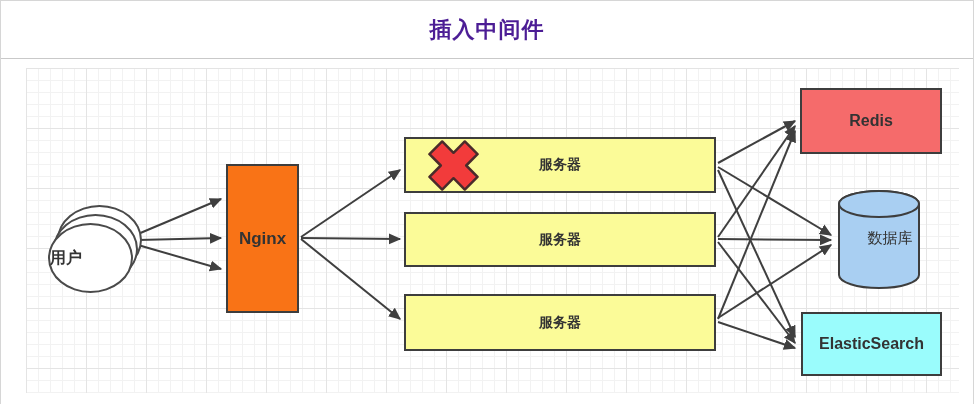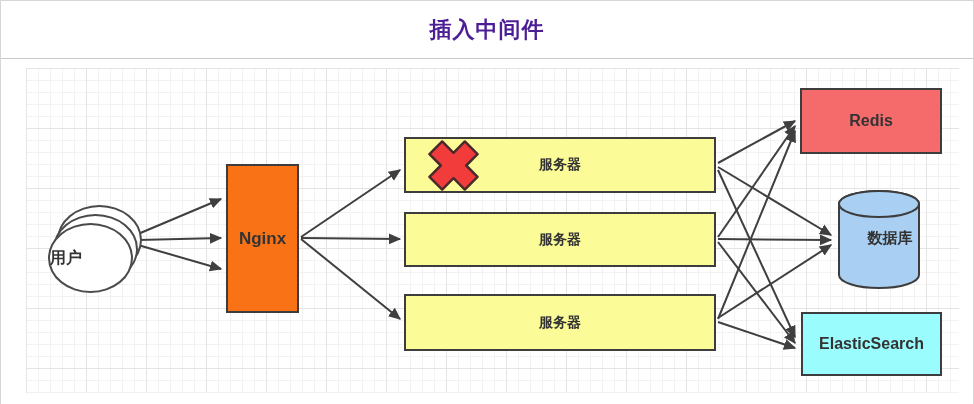--- a/index.html
+++ b/index.html
@@ -83,21 +83,21 @@
     left: 47px; top: 222px;
     display: flex; align-items: center; justify-content: flex-start;
     font-size: 16px; font-weight: 700; color: #333333;
   }
   
   .cyl-wrap { position: absolute; left: 837px; top: 188px; z-index: 2; }
   .cyl-label {
     position: absolute;
     left: 837px; top: 228px; width: 104px;
     text-align: center;
-    font-size: 15px; font-weight: 700; color: #333333;
+    font-size: 15px; font-weight: 400; color: #333333;
     z-index: 3;
   }
   
   .x-badge { position: absolute; left: 424px; top: 139px; z-index: 3; }
   
   .watermark {
     position: absolute;
     right: 9px; top: 375px;
     font-size: 21px;
     color: #c8c8c8;

